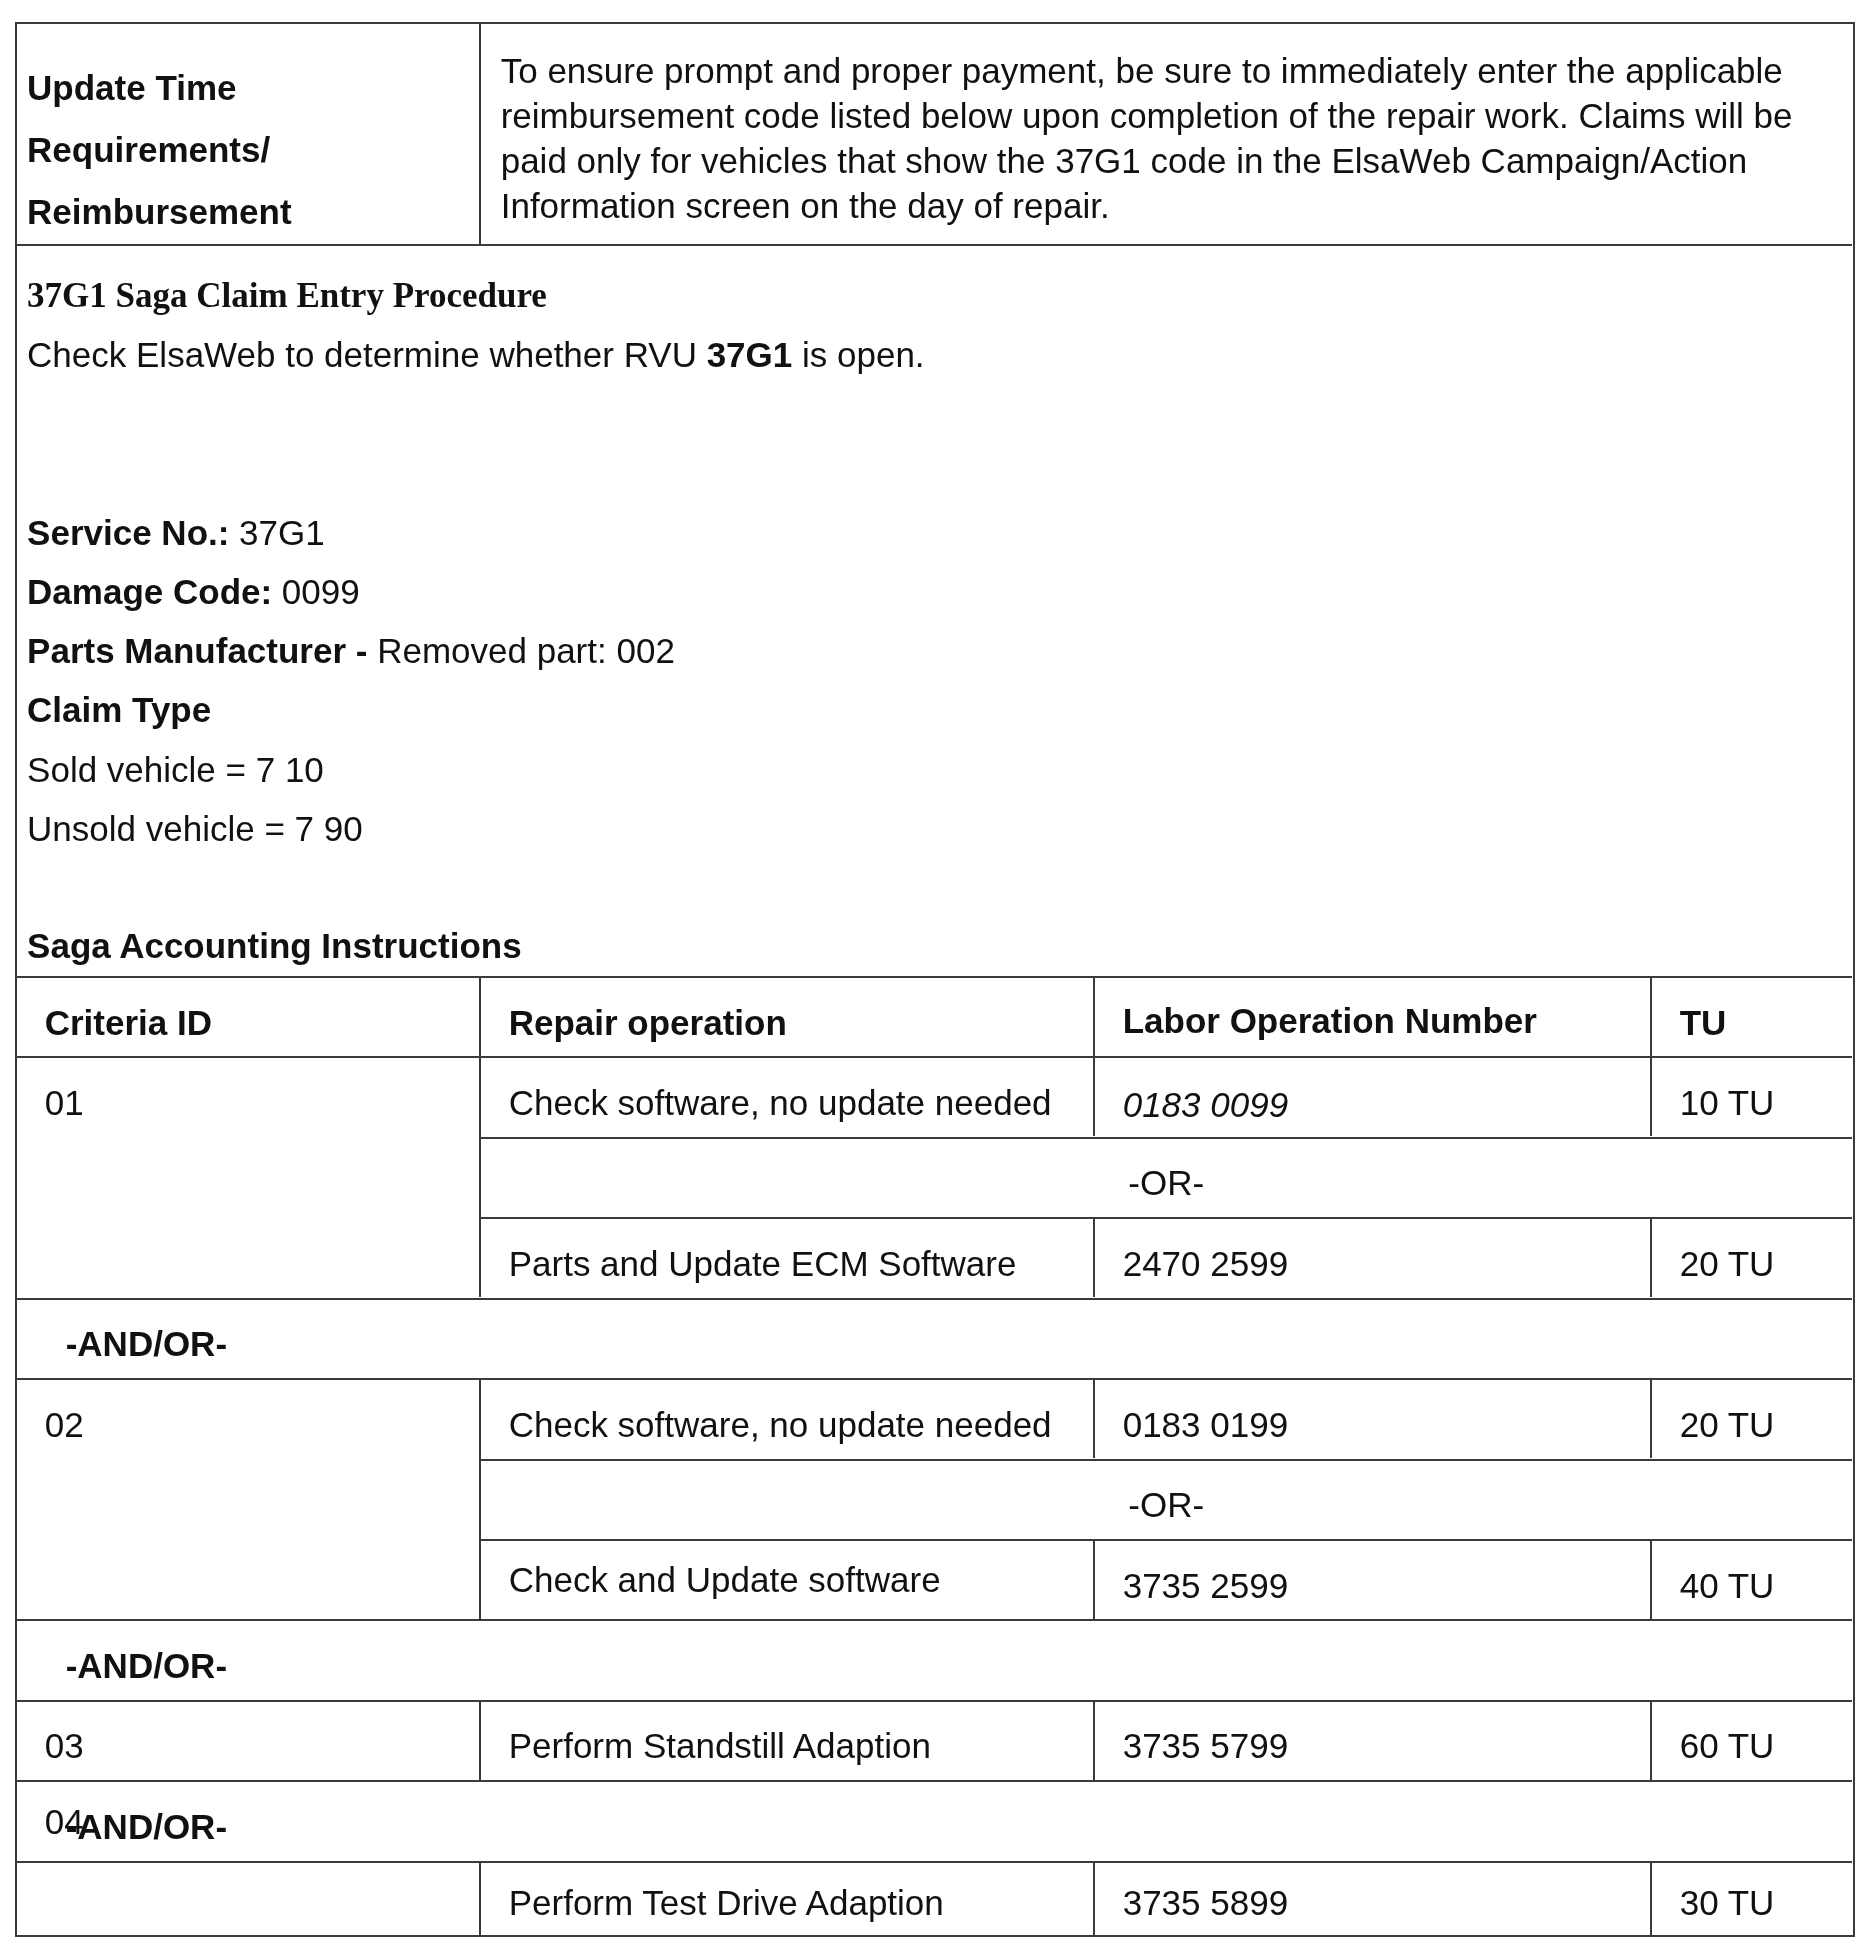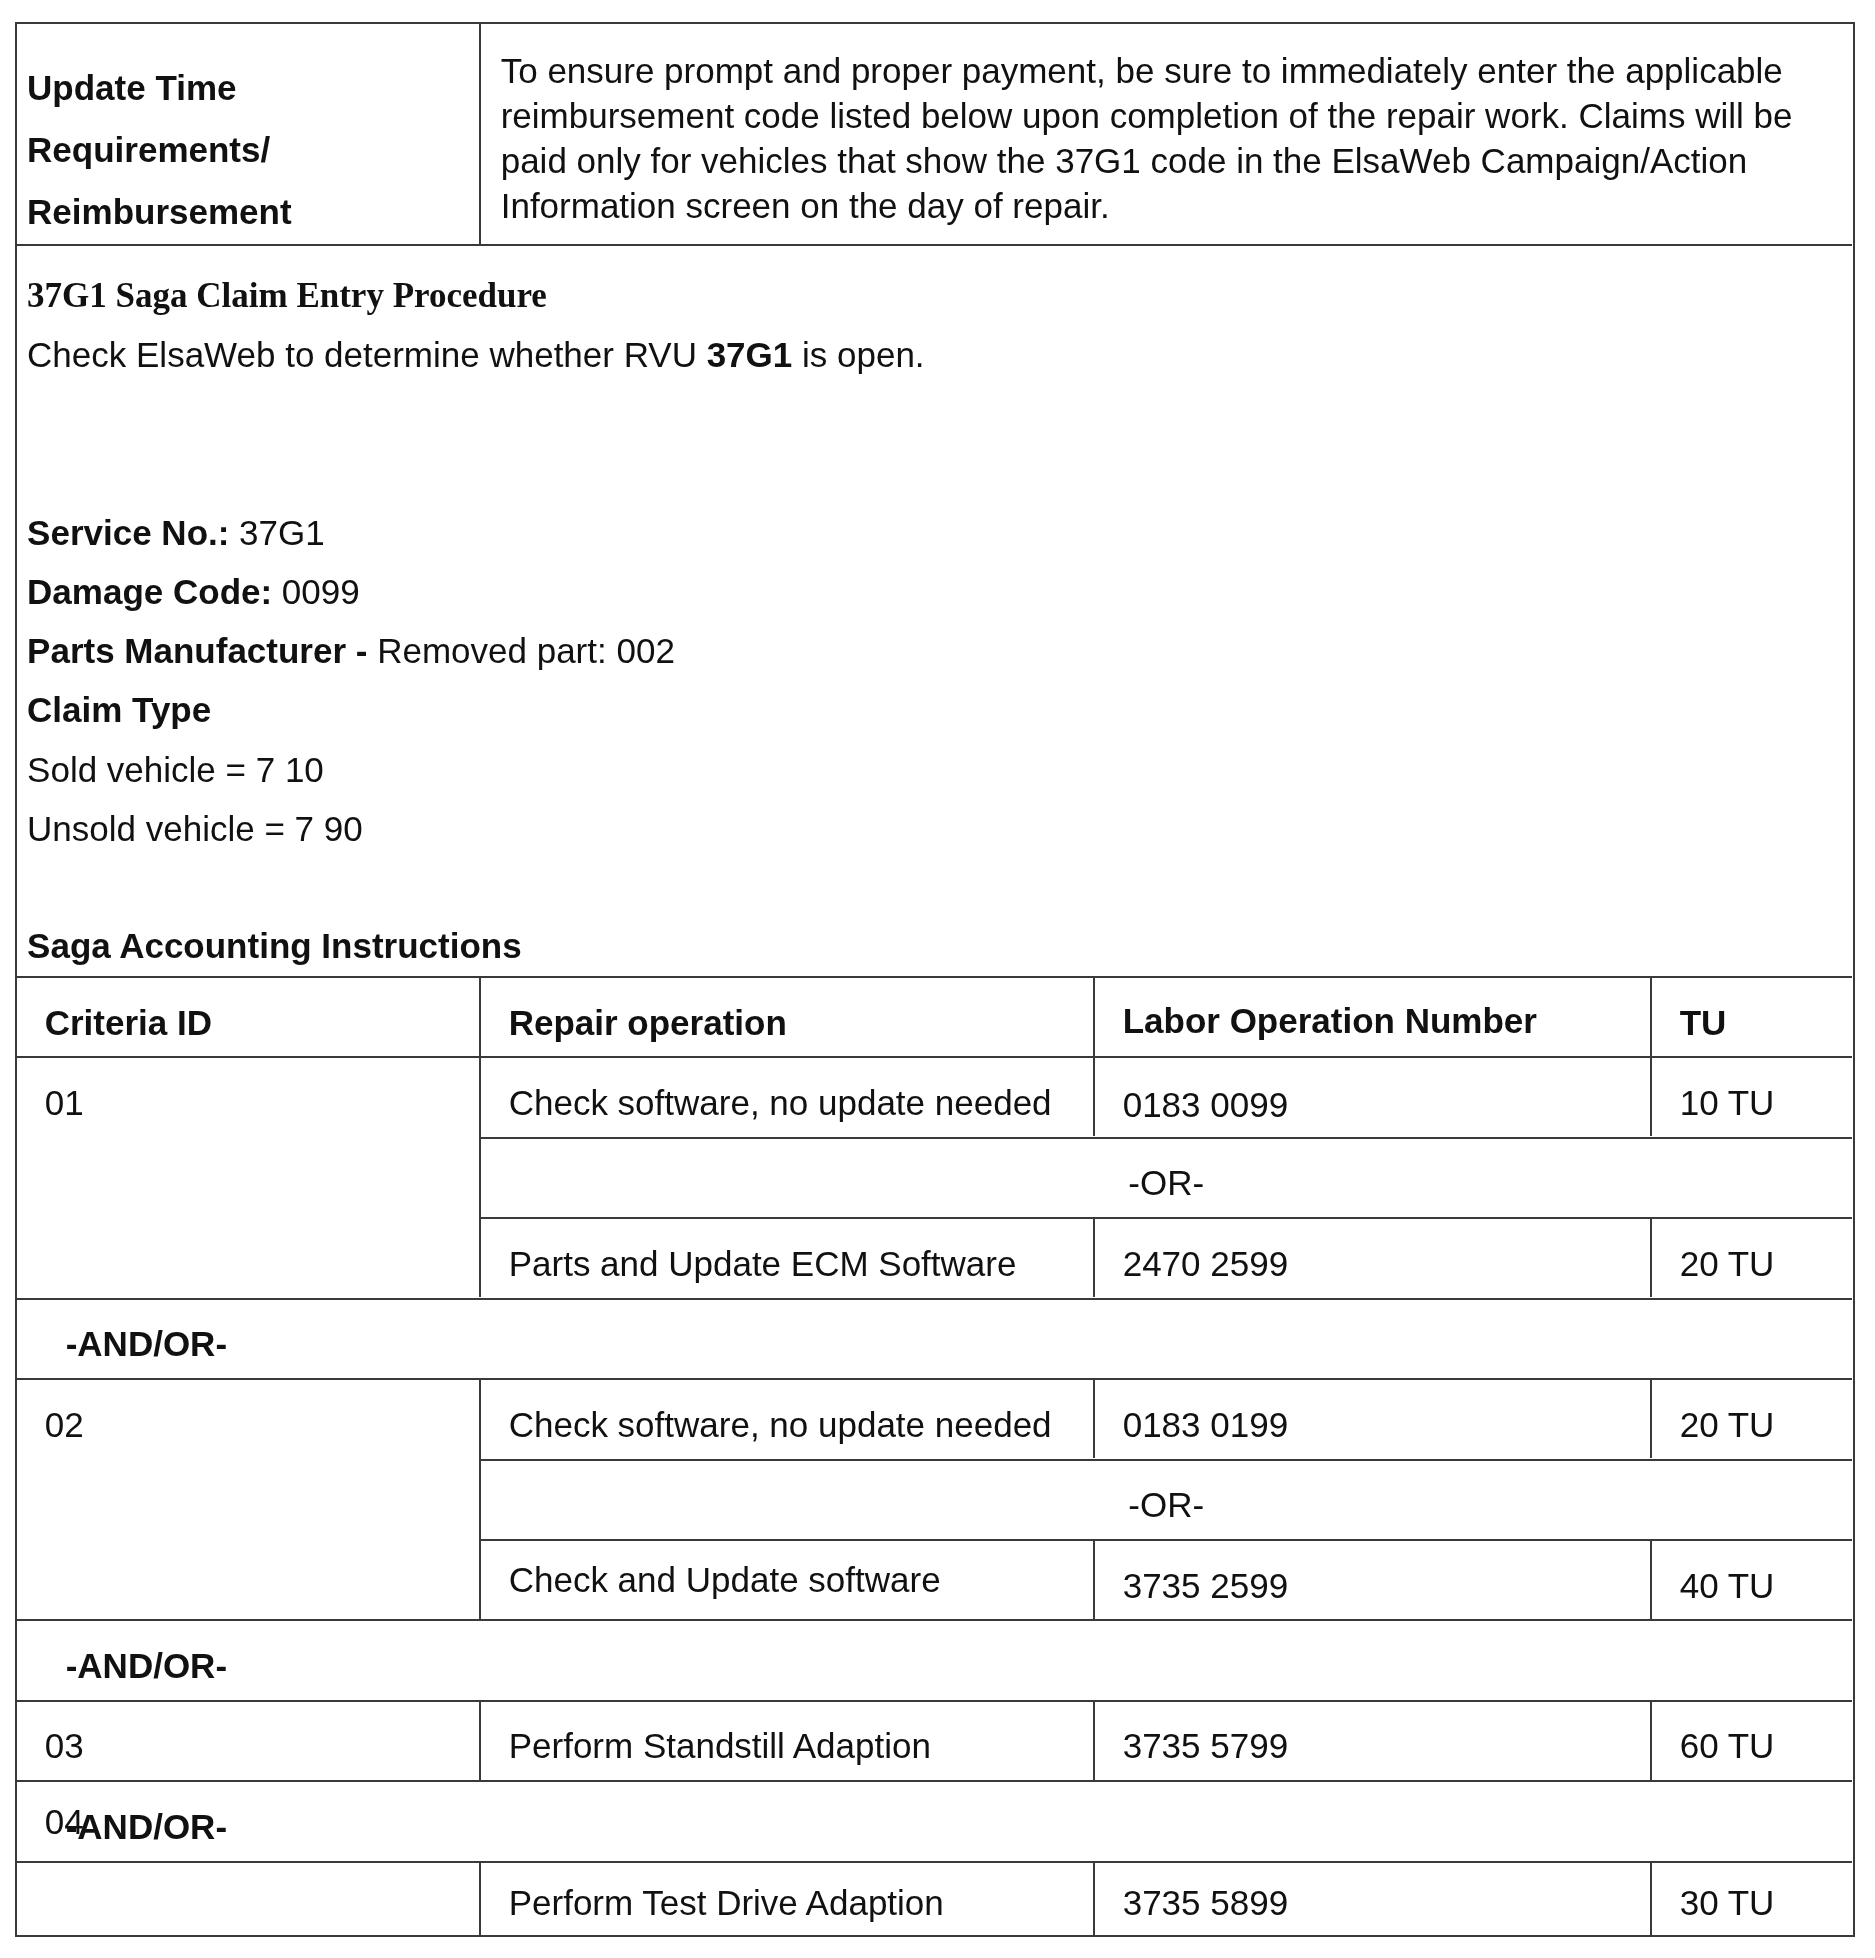--- a/index.html
+++ b/index.html
@@ -58,21 +58,21 @@
   <div class="cell b" style="left:1078px; top:955px; width:554px; height:74px;">Labor Operation Number</div>
   <div class="cell b" style="left:1635px; top:955px; width:199px; height:78px;">TU</div>
   <div class="vline" style="left:462px; top:952px; height:80px;"></div>
   <div class="vline" style="left:1076px; top:952px; height:80px;"></div>
   <div class="vline" style="left:1633px; top:952px; height:80px;"></div>
   <div class="hline" style="left:0; top:1032px; width:1835px;"></div>
 
   <div class="cell" style="left:0; top:1035px; width:462px; height:78px;">01</div>
   <div class="vline" style="left:462px; top:1032px; height:241px;"></div>
   <div class="cell" style="left:464px; top:1035px; width:611px; height:78px;">Check software, no update needed</div>
-  <div class="cell" style="left:1078px; top:1035px; width:554px; height:82px;">0183 0099</div>
+  <div class="cell" style="left:1078px; top:1035px; width:554px; height:82px;font-style:italic;">0183 0099</div>
   <div class="cell" style="left:1635px; top:1035px; width:199px; height:78px;">10 TU</div>
   <div class="vline" style="left:1076px; top:1032px; height:80px;"></div>
   <div class="vline" style="left:1633px; top:1032px; height:80px;"></div>
   <div class="hline" style="left:462px; top:1113px; width:1373px;"></div>
   <div class="cell center" style="left:464px; top:1115px; width:1371px; height:78px;">-OR-</div>
   <div class="hline" style="left:462px; top:1193px; width:1373px;"></div>
   <div class="cell" style="left:464px; top:1196px; width:611px; height:78px;">Parts and Update ECM Software</div>
   <div class="cell" style="left:1078px; top:1196px; width:554px; height:78px;">2470 2599</div>
   <div class="cell" style="left:1635px; top:1196px; width:199px; height:78px;">20 TU</div>
   <div class="vline" style="left:1076px; top:1193px; height:80px;"></div>

